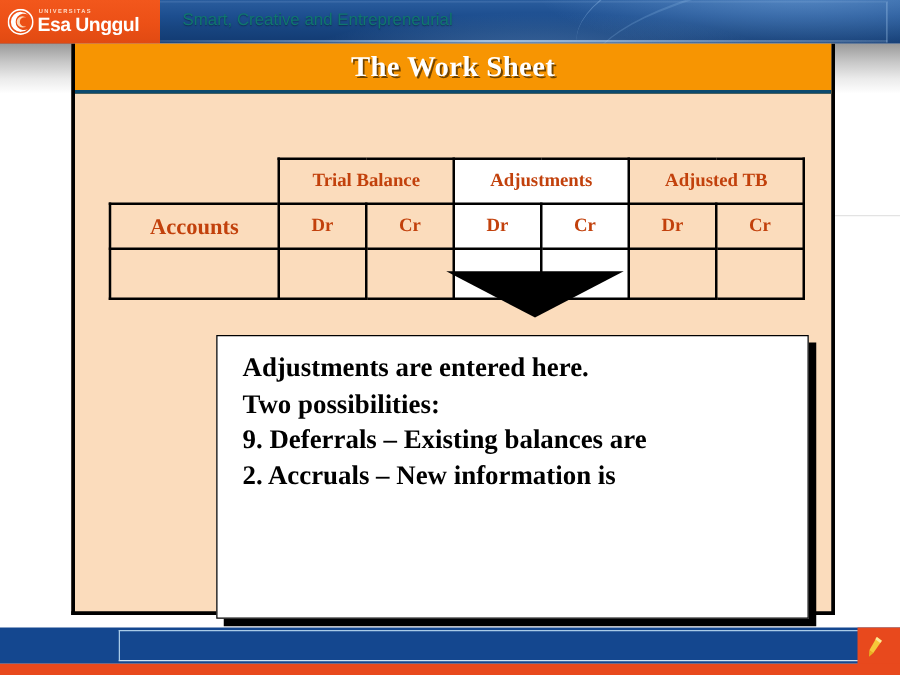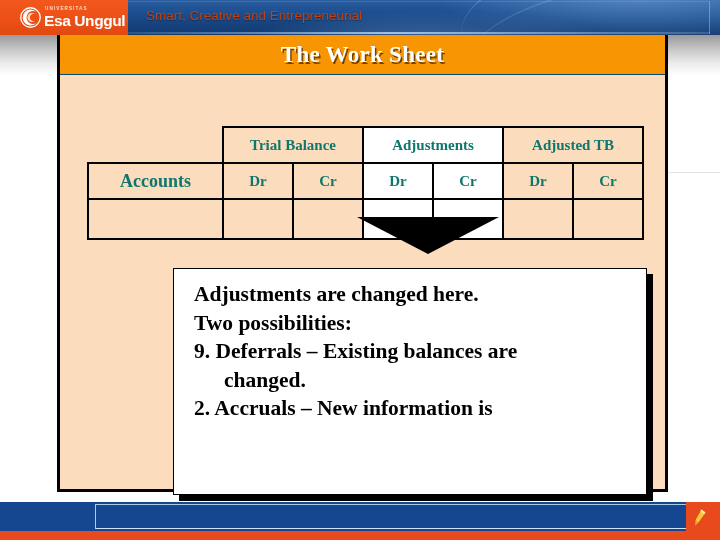--- a/index.html
+++ b/index.html
@@ -35,40 +35,40 @@
   .banner-frame{
     position:absolute; left:128px; top:1px; width:582px; height:33px;
     border-right:1px solid rgba(170,205,240,.45);
     border-top:1px solid rgba(170,205,240,.18);
   }
 
   
   .logo-block{
     position:absolute; left:0; top:0; width:128px; height:35px;
     background:linear-gradient(180deg,#f2571c 0%,#ec5016 55%,#e04a12 100%);
-    display:flex; align-items:center; padding-left:20px; gap:3px;
+    display:flex; align-items:center; padding-left:6px; gap:3px;
   }
   .logo-mark{ position:relative; width:21px; height:21px; flex:0 0 21px; }
   .logo-mark svg{ display:block; }
   .logo-words{ display:flex; flex-direction:column; justify-content:center; line-height:1; }
   .logo-univ{
     font-family:"Liberation Sans", sans-serif;
     font-size:4.6px; letter-spacing:1.1px; color:#ffd9c4; font-weight:700;
     text-transform:uppercase; margin-left:1px; margin-bottom:1px;
   }
   .logo-name{
     font-family:"Liberation Sans", sans-serif;
     font-size:15.5px; font-weight:700; color:#ffffff; letter-spacing:-.4px;
     white-space:nowrap;
   }
 
   .tagline{
     position:absolute; left:146px; top:8px;
     font-family:"Liberation Sans", sans-serif;
-    font-size:13.5px; color:#c2410c; white-space:nowrap;
+    font-size:13.5px; color:#0f766e; white-space:nowrap;
     text-shadow:0 1px 1px rgba(0,0,0,.35);
   }
 
   
   .side-fade{
     position:absolute; top:35px; width:57px; height:40px;
     background:linear-gradient(180deg,#9a9a9a 0%,#c9c9c9 38%,#ebebeb 70%,#ffffff 100%);
   }
   .side-fade.left{ left:0; }
   .side-fade.right{ left:668px; width:52px; }
@@ -82,21 +82,21 @@
   .slide{
     position:absolute; left:57px; top:35px; width:611px; height:457px;
     background:#fbdcbc;
     border:3px solid #000000;
     border-top:none;
   }
 
   .slide-title-bar{
     position:absolute; left:0; top:0; width:605px; height:40px;
     background:#f79502;
-    border-bottom:1px solid #0c4a6e;
+    border-bottom:3px solid #0c4a6e;
     display:flex; align-items:center; justify-content:center;
   }
   .slide-title{
     font-family:"Liberation Serif", serif;
     font-size:23px; font-weight:700; color:#ffffff;
     text-shadow:1.5px 1.5px 0 rgba(0,0,0,.55);
     letter-spacing:.3px;
   }
 
   
@@ -104,21 +104,21 @@
     position:absolute; left:27px; top:91px;
     border-collapse:collapse;
     table-layout:fixed;
   }
   .worksheet td{
     border:2.5px solid #000000;
     height:36px;
     text-align:center;
     vertical-align:middle;
     font-family:"Liberation Serif", serif;
-    font-size:15px; font-weight:700; color:#0f766e;
+    font-size:15px; font-weight:700; color:#c2410c;
     background:#fbdcbc;
     padding:0;
   }
   .worksheet td.blank{ border:none; background:transparent; }
   .worksheet td.accounts-cell{ font-size:18px; }
   .worksheet td.white{ background:#ffffff; }
   .worksheet tr.body-row td{ height:40px; }
 
   .col-acc{ width:135px; }
   .col-dc{ width:70px; }
@@ -258,24 +258,23 @@
         <td></td>
       </tr>
     </tbody>
   </table>
 
   <div class="callout-tail"></div>
 
   <div class="callout-shadow"></div>
 
   <div class="callout">
-    <p>Adjustments are changed here.</p>
+    <p>Adjustments are entered here.</p>
     <p>Two possibilities:</p>
     <p>9. Deferrals – Existing balances are</p>
-    <p class="indent">changed.</p>
     <p>2. Accruals – New information is</p>
   </div>
 
 </div>
 
 <div class="footer-gap"></div>
 <div class="footer-bar"></div>
 <div class="footer-inner"></div>
 <div class="footer-accent"></div>
 <div class="footer-icon">

